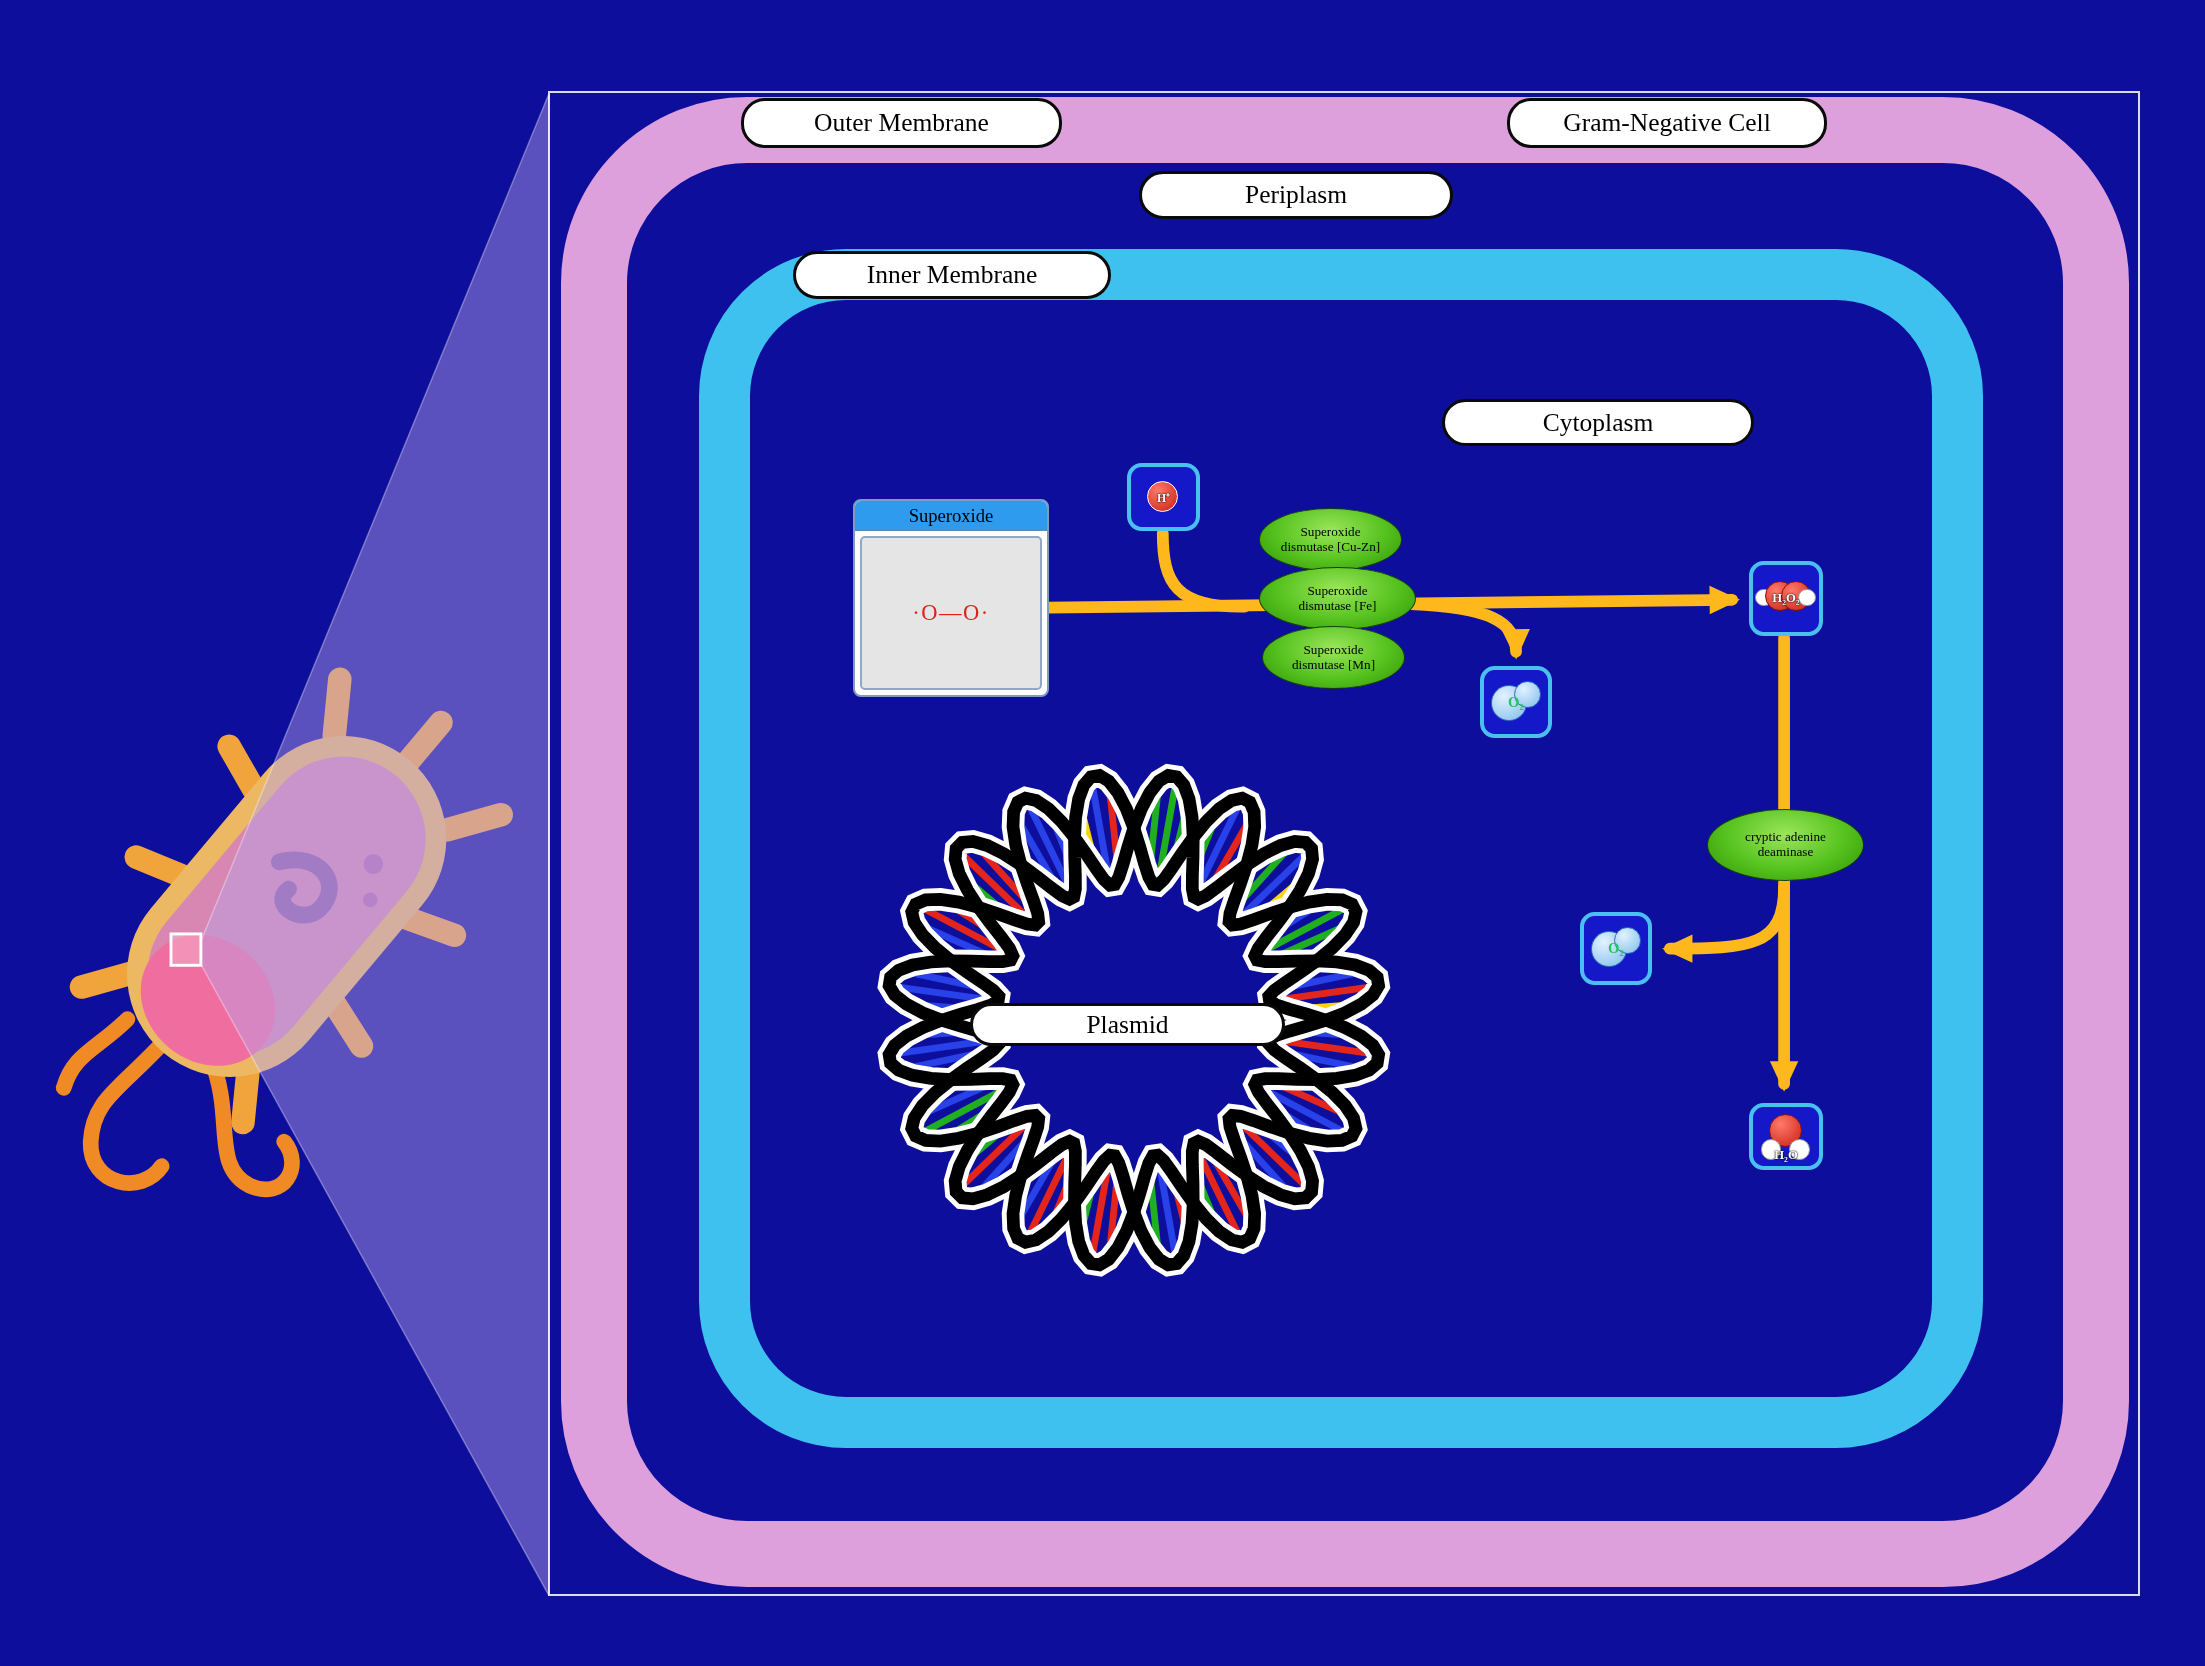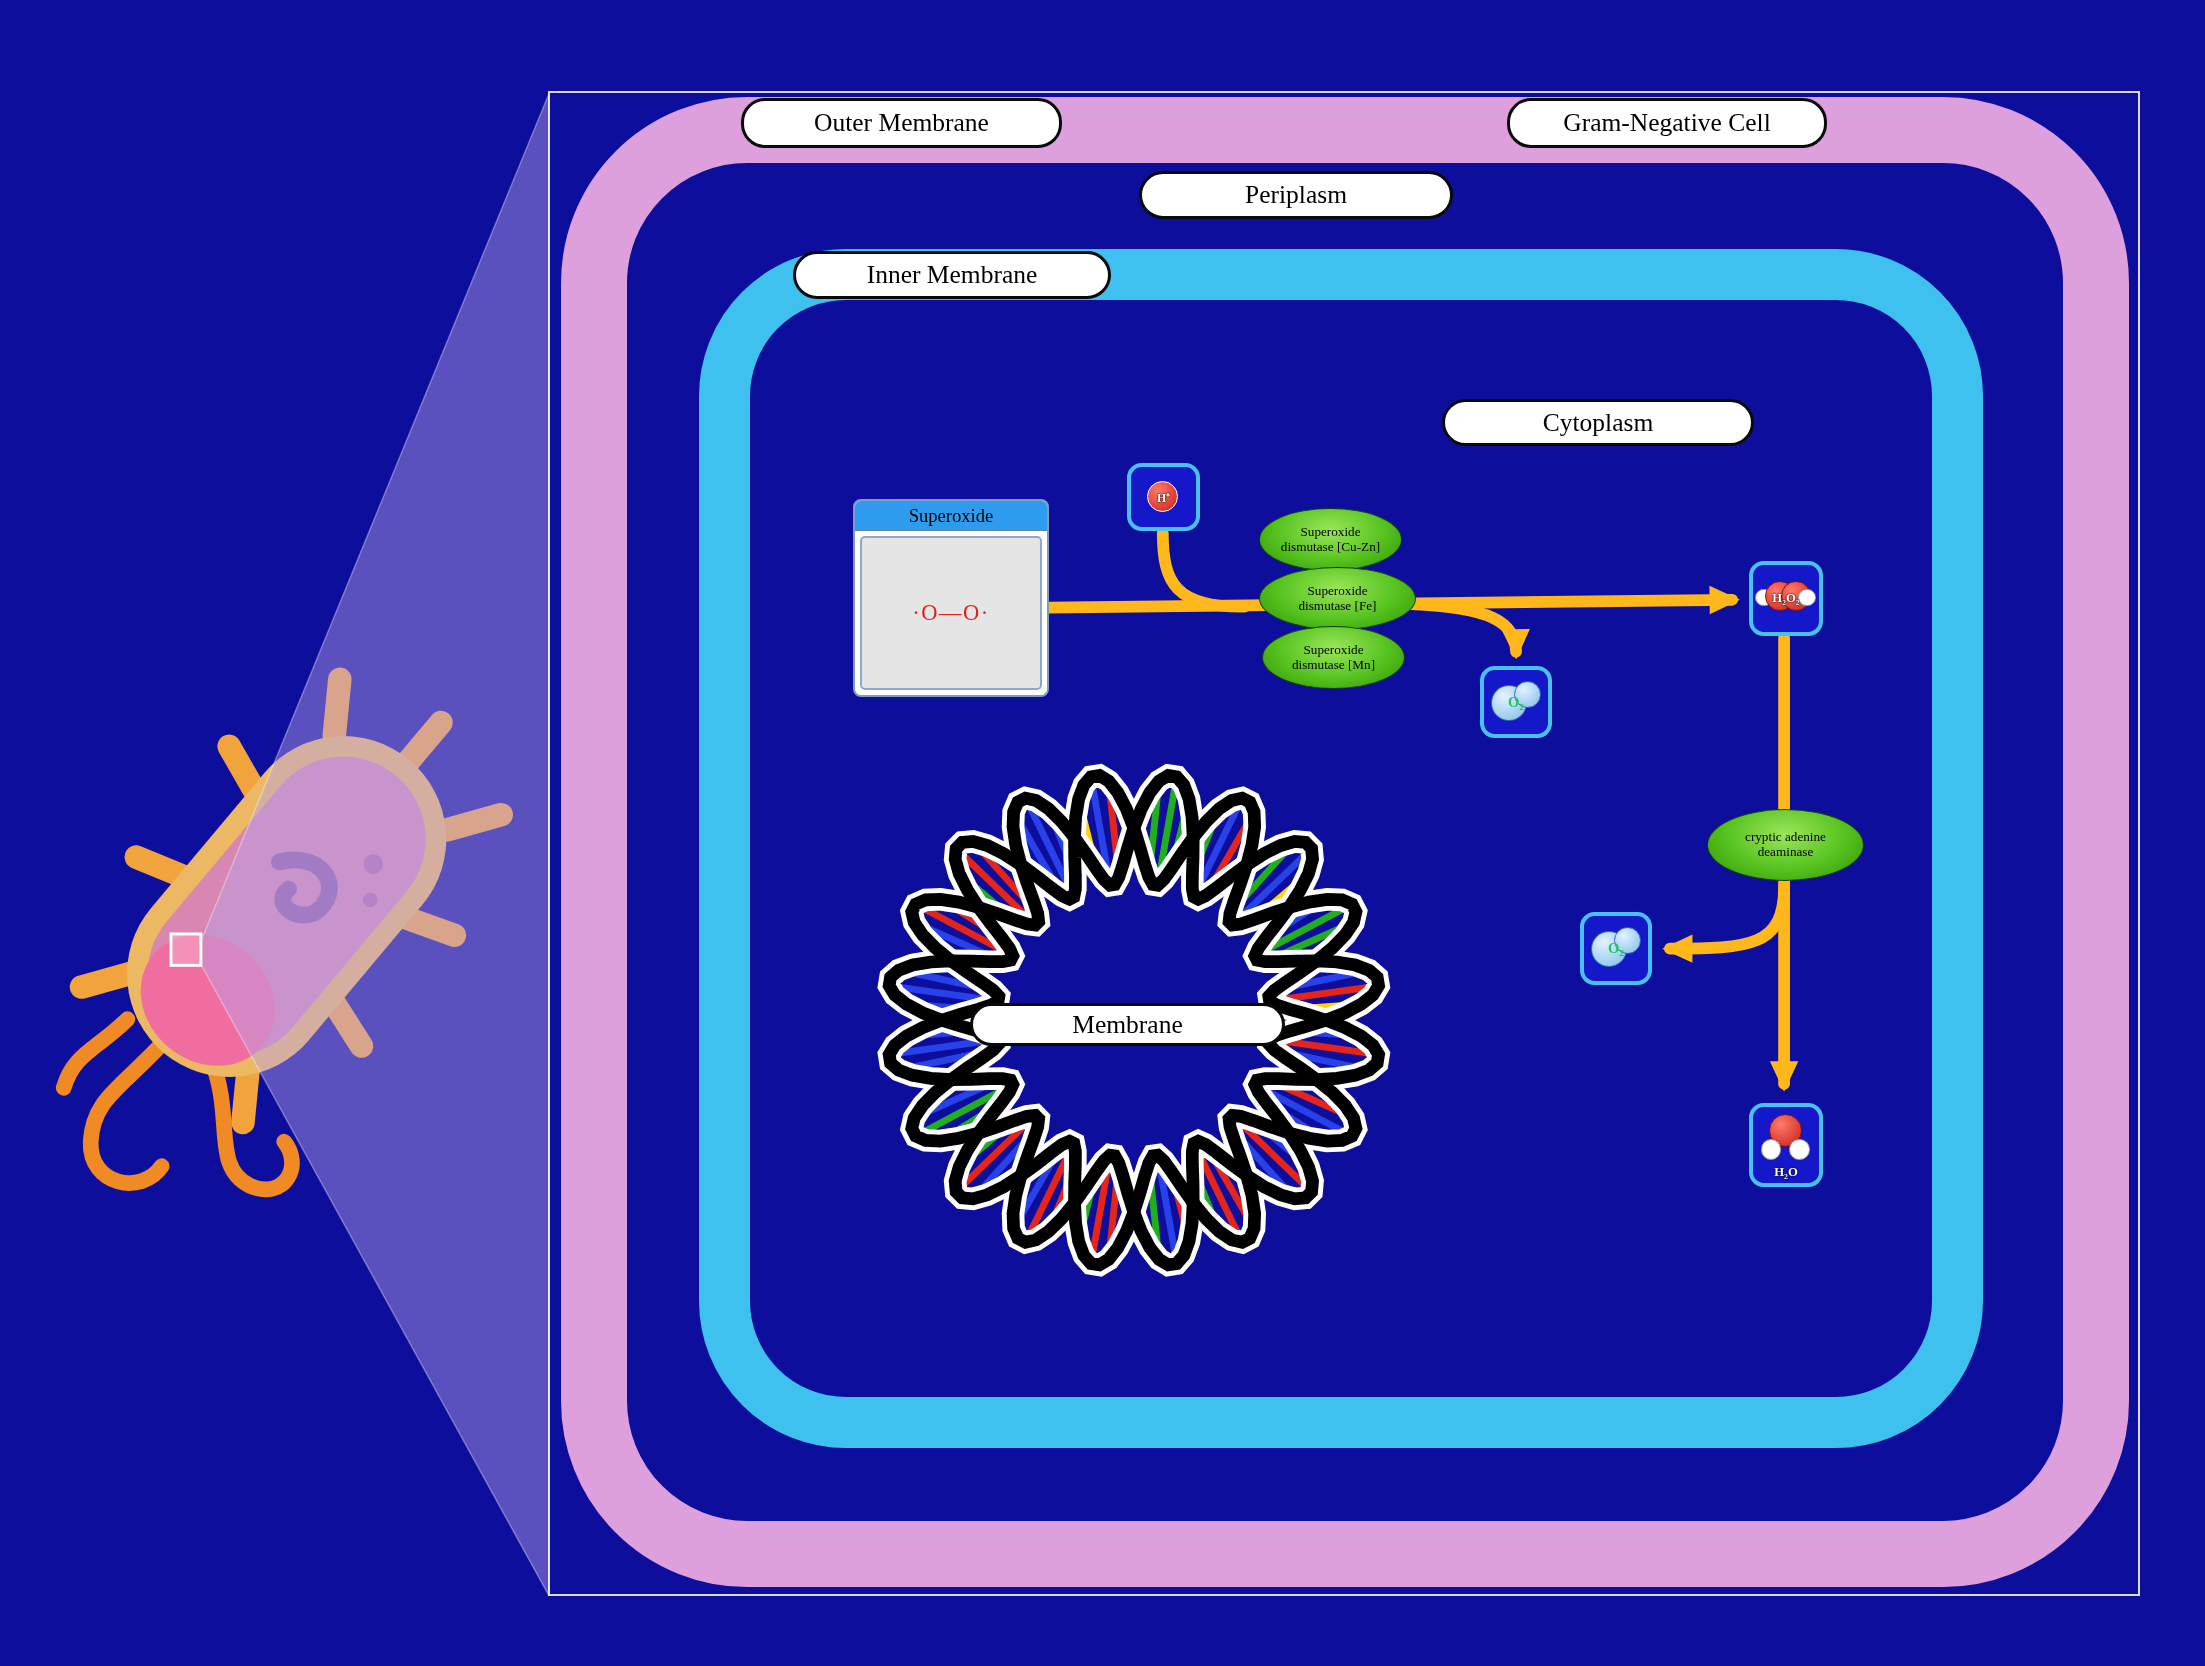--- a/index.html
+++ b/index.html
@@ -34,21 +34,21 @@
   #enz-cad{left:1707px;top:809px;width:157px;height:72px;}
 
   
   .mol-box{position:absolute;background:#1518C8;border:4.4px solid #49C0F0;border-radius:14.7px;box-sizing:border-box;z-index:40;}
   .circ{position:absolute;border-radius:50%;box-sizing:border-box;}
   .mol-label{position:absolute;inset:0;display:flex;align-items:center;justify-content:center;font-size:14.7px;}
   #mol-hplus{left:1127px;top:463px;width:73px;height:68px;}
   #mol-o2a{left:1480px;top:666px;width:72px;height:72px;}
   #mol-h2o2{left:1749px;top:561px;width:74px;height:75px;}
   #mol-o2b{left:1580px;top:912px;width:72px;height:73px;}
-  #mol-h2o{left:1749px;top:1103px;width:74px;height:84px;}
+  #mol-h2o{left:1749px;top:1103px;width:74px;height:67px;}
   .lab-dark{color:#22c55e;font-weight:bold;}
   .lab-light{color:#fff;text-shadow:0 0 2px #000,0 0 1px #000;font-weight:bold;}
 
   
   .arrow{fill:none;stroke:var(--arrow,#FFB81C);stroke-width:24px;stroke-linecap:round;}
 </style>
 </head>
 <body>
 
 <div class="stage">
@@ -179,21 +179,21 @@
   <div class="label-box" id="lbl-peri">
       <span>Periplasm</span>
     </div>
   <div class="label-box" id="lbl-inner">
       <span>Inner Membrane</span>
     </div>
   <div class="label-box" id="lbl-cyto">
       <span>Cytoplasm</span>
     </div>
   <div class="label-box" id="lbl-plasmid">
-      <span>Membrane</span>
+      <span>Plasmid</span>
     </div>
 
   <div class="panel">
     <div class="panel-header">Superoxide</div>
     <div class="panel-body">
       <span class="struct">·O—O·</span>
     </div>
   </div>
 
   <div class="enzyme" id="enz-cuzn">

